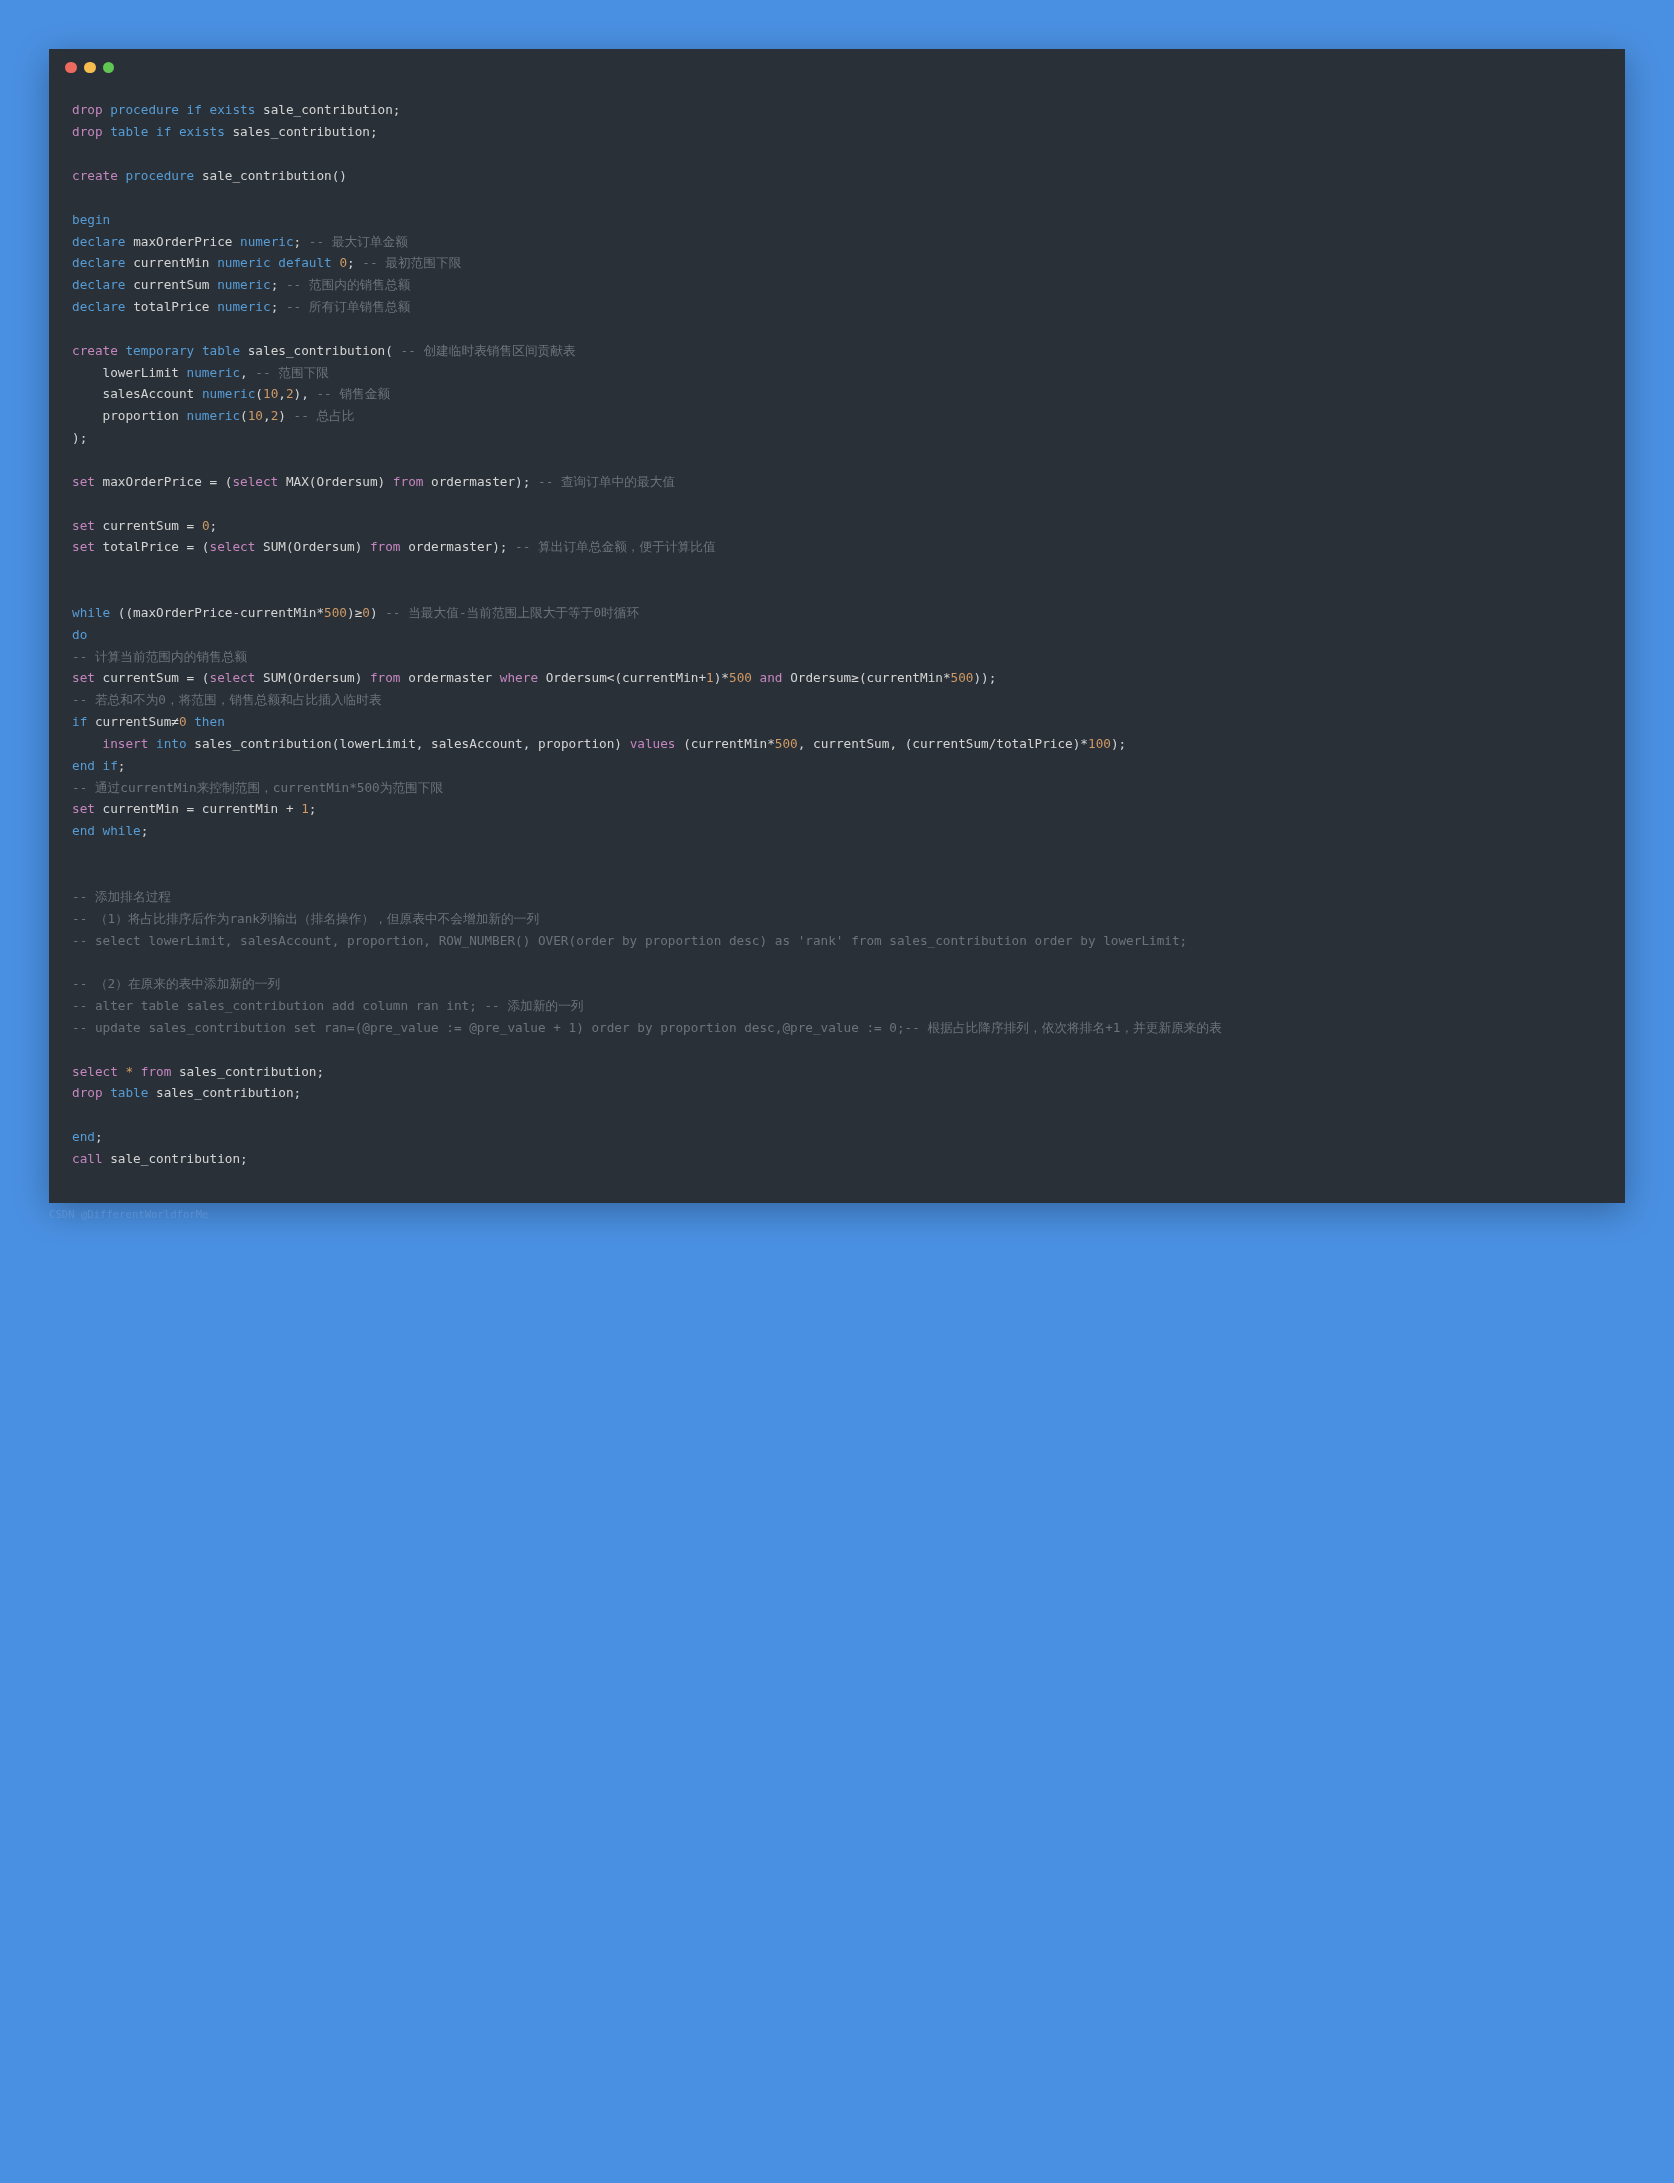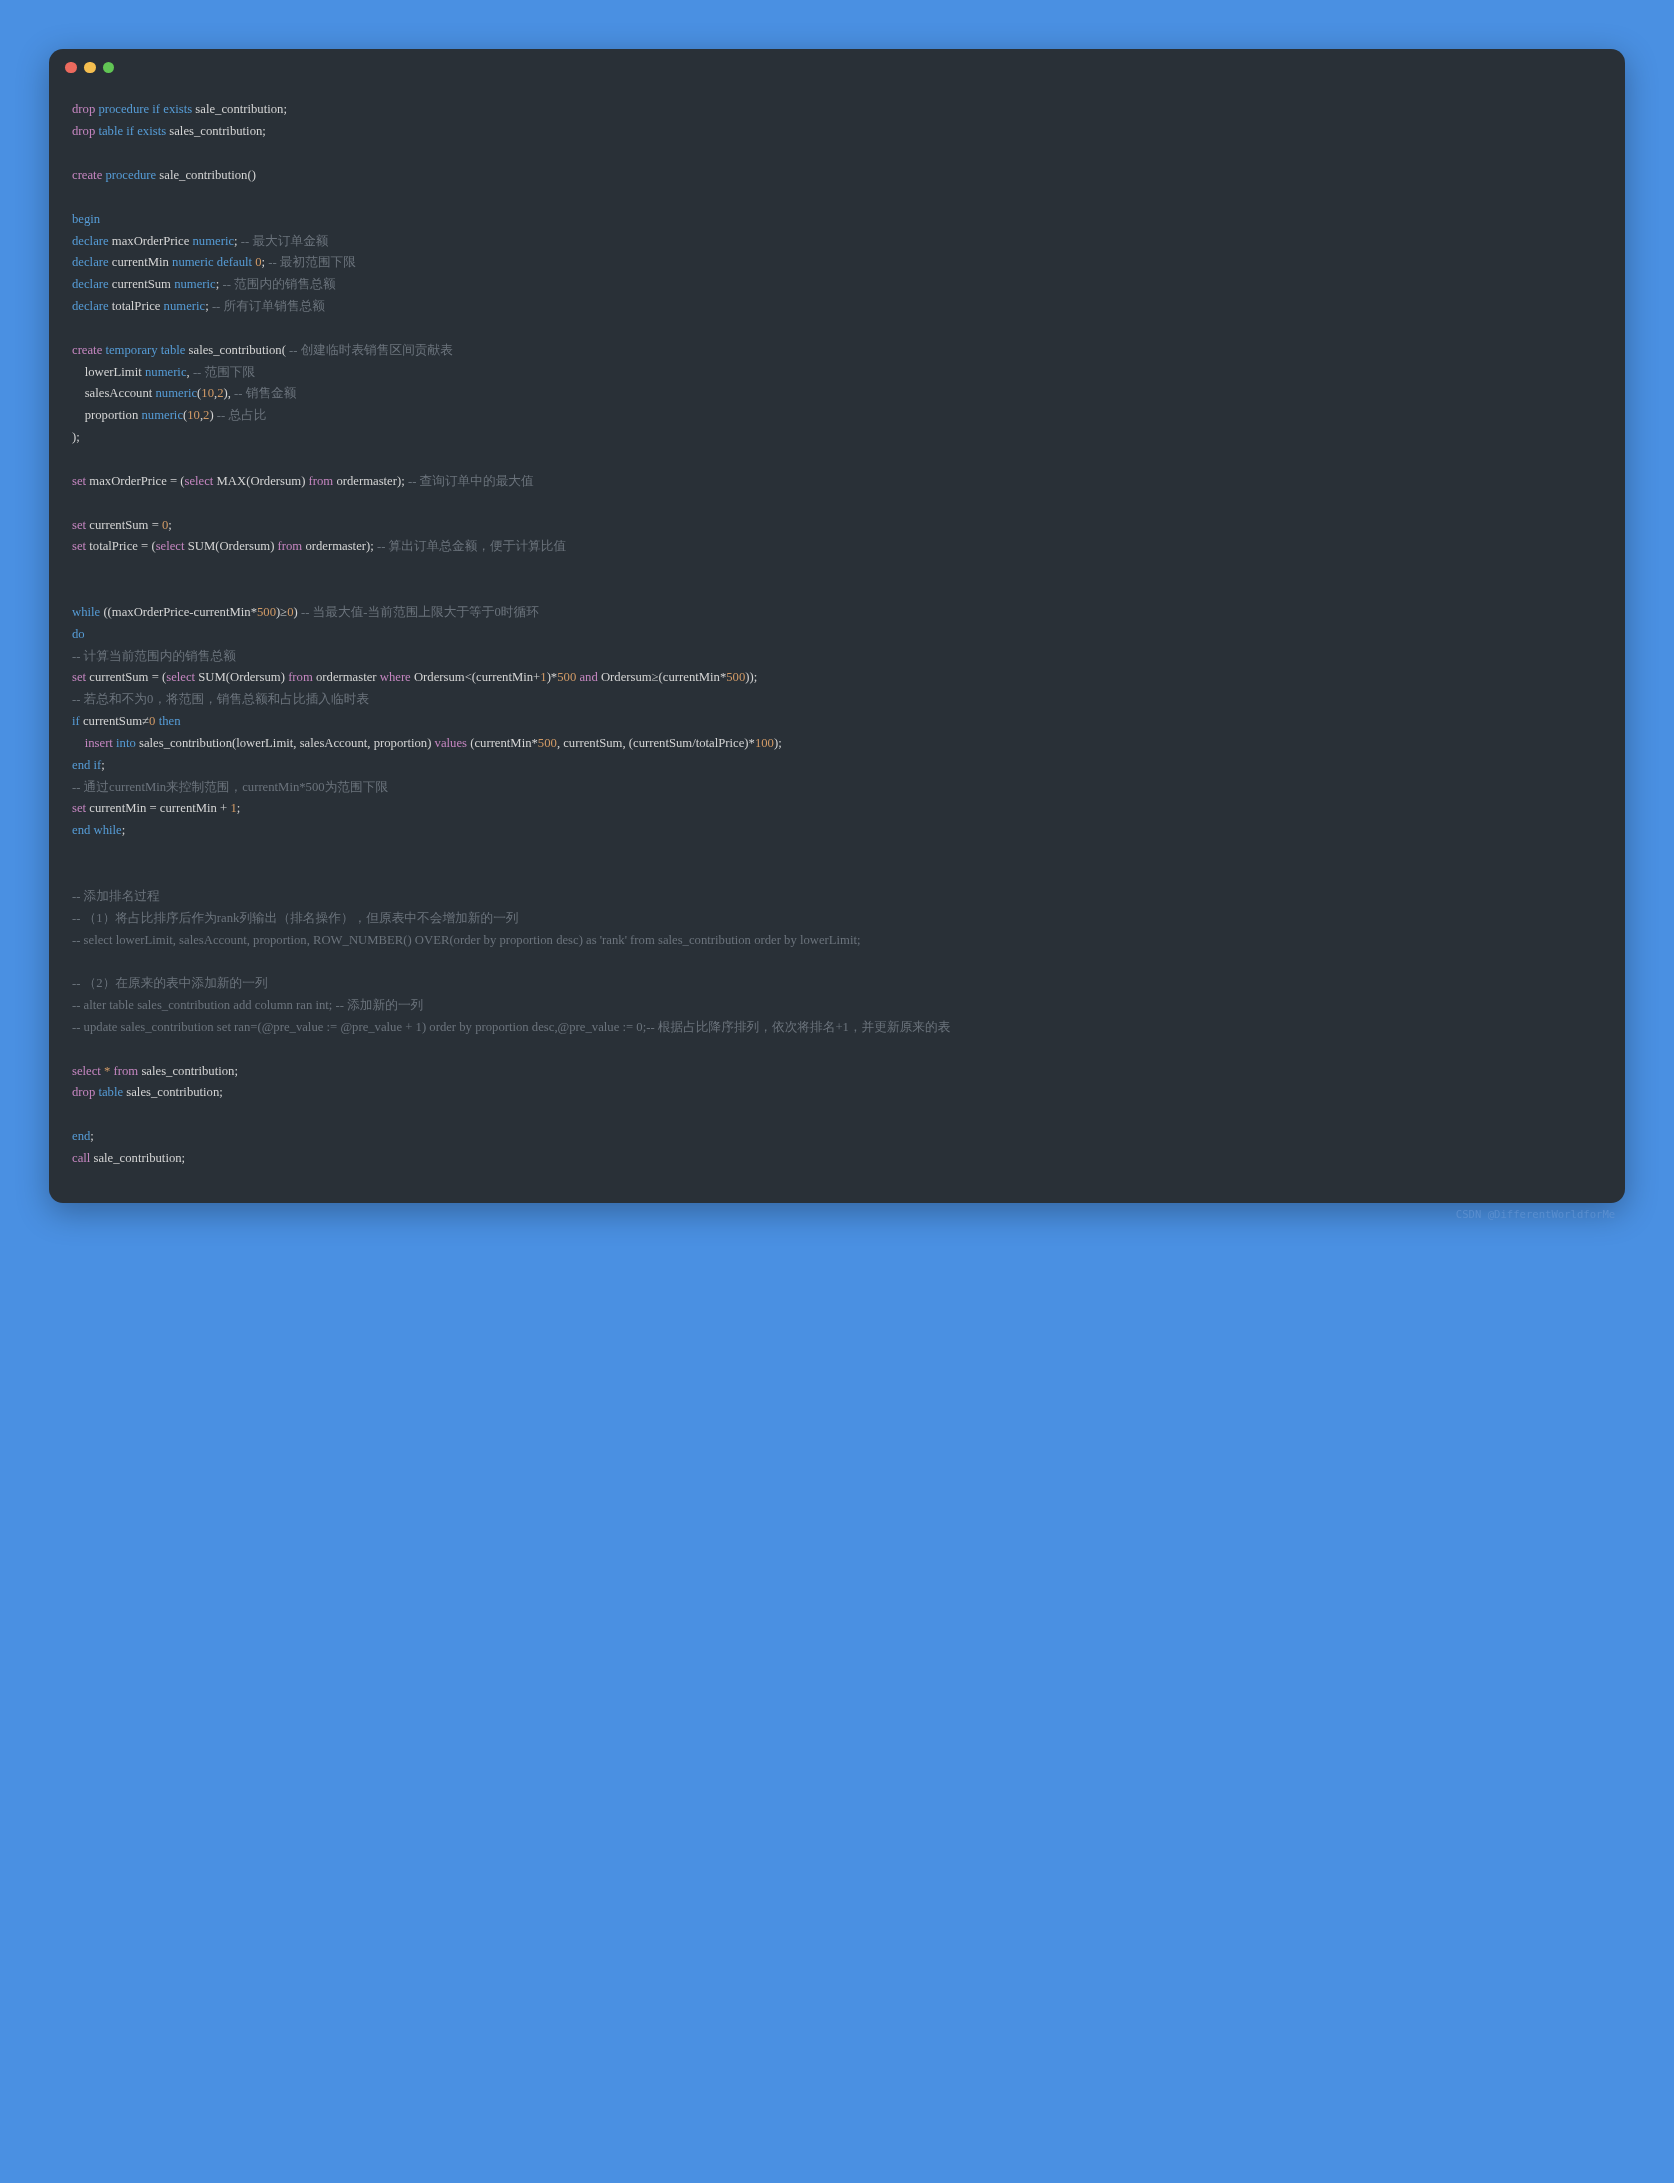--- a/index.html
+++ b/index.html
@@ -4,25 +4,24 @@
 <style>
   * { margin: 0; padding: 0; box-sizing: border-box; }
   body {
     background: #4a90e2;
     font-family: 'Menlo', 'Consolas', 'Monaco', monospace;
     padding: 49px;
     min-height: 100vh;
   }
   .window {
     background: #293037;
-    border-radius: 14px;
+    border-radius: 0;
     padding: 0;
     box-shadow: 0 8.2px 33px rgba(0,0,0,0.3);
     overflow: hidden;
-    font-family: Liberation Serif, serif;
   }
   .titlebar {
     padding: 13px 16.4px 6.5px 16.4px;
     display: flex;
     gap: 7.4px;
     align-items: center;
   }
   .dot {
     width: 11.4px;
     height: 11.4px;
@@ -41,21 +40,20 @@
   }
   .k-drop, .k-create, .k-set, .k-select, .k-insert, .k-call, .k-where, .k-from, .k-and, .k-values { color: #c586c0; }
   .k-table, .k-numeric, .k-into { color: #569cd6; }
   .k-proc, .k-if, .k-then, .k-end, .k-while, .k-do, .k-begin, .k-declare, .k-exists, .k-default, .k-temp { color: #569cd6; }
   .ident { color: #d4d4d4; }
   .num { color: #d19a66; }
   .cmt { color: #6b737c; }
   .punct { color: #d4d4d4; }
   .star { color: #d19a66; }
   .footer-mark {
-    text-align: right;
     color: #6a99d6;
     font-size: 10.6px;
     padding: 4.9px 9.8px 0 0;
     opacity: 0.6;
   }
 </style>
 </head>
 <body>
 
 <div class="window">

